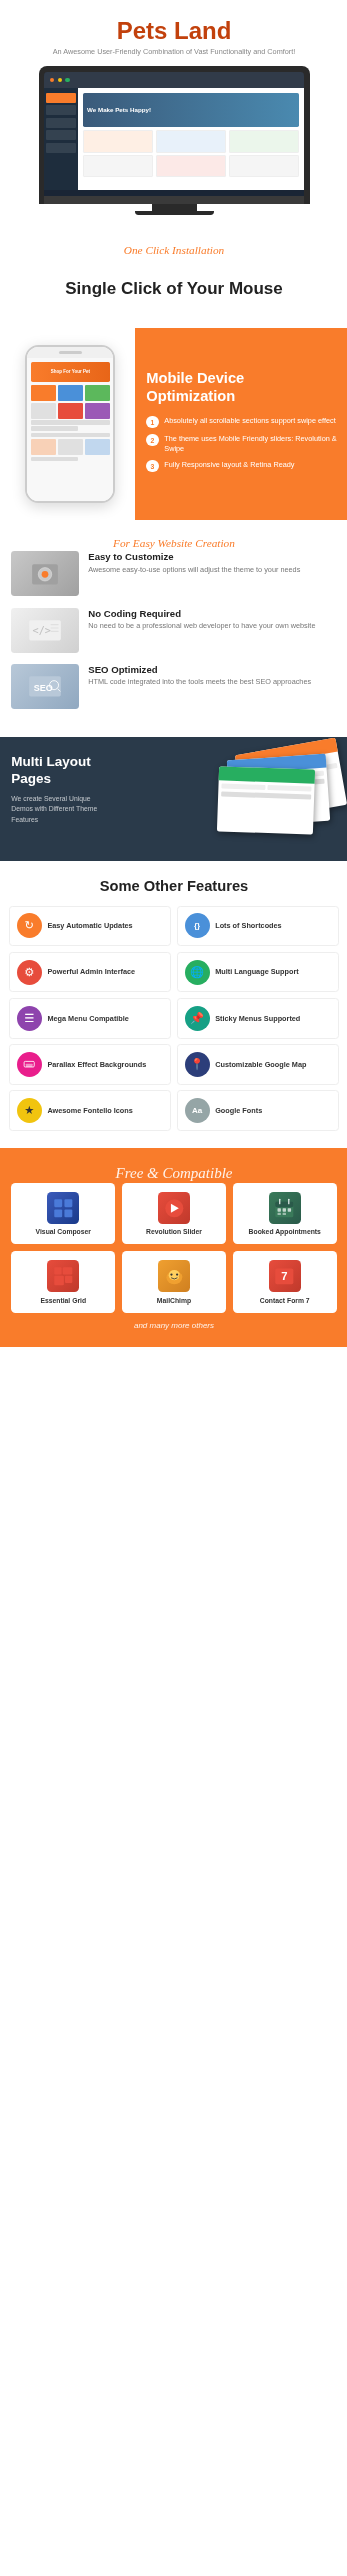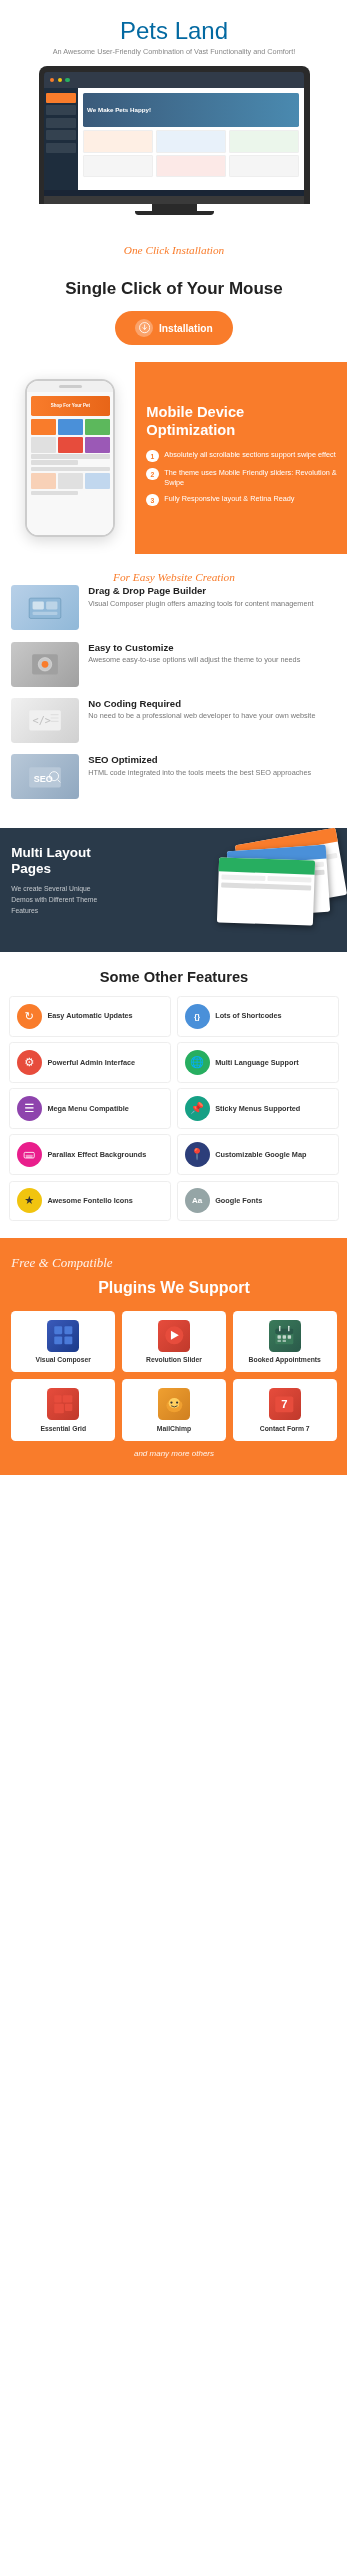--- a/index.html
+++ b/index.html
@@ -18,22 +18,22 @@
     }
     .hero-meet {
       font-family: 'Georgia', cursive;
       color: #f97c2b;
       font-size: 12.4px;
       font-style: italic;
       margin-bottom: 1.1px;
     }
     .hero-title {
       font-size: 24px;
-      font-weight: 400;
-      color: #0369a1;
+      font-weight: 700;
+      color: #c2410c;
       margin-bottom: 2.3px;
     }
     .hero-subtitle {
       color: #888;
       font-size: 7.3px;
       margin-bottom: 10.2px;
     }
 
     
     .one-click-section {
@@ -260,26 +260,26 @@
     .ic-darkblue { background: #2c3e7a; }
     .ic-yellow { background: #f1c40f; }
     .ic-gray { background: #95a5a6; }
 
     
     .plugins-section {
       background: #f97c2b;
       padding: 17px 11.3px;
     }
     .plugins-script {
-      text-align: left;
+      text-align: center;
       font-style: italic;
       color: rgba(255,255,255,0.9);
-      font-size: 13px;
+      font-size: 15px;
       font-family: Georgia, cursive;
-      margin-bottom: 8px;
+      margin-bottom: 1px;
     }
     .plugins-title {
       text-align: center;
       color: #fff;
       font-size: 16px;
       font-weight: 900;
       margin-bottom: 13.5px;
     }
     .plugins-grid {
       display: grid;
@@ -582,29 +582,20 @@
   </div>
 </section>
 
 <section>
   <div class="one-click-section">
     <div class="script-label">One Click Installation</div>
     <h2 class="big-heading">
       <br>
       <span>Single Click of Your Mouse</span>
     </h2>
-    <button class="install-btn">
-      <div class="install-icon">
-        <svg width="11.3" height="11.3" viewBox="0 0 20 20" fill="none">
-          <circle cx="10" cy="10" r="9" stroke="white" stroke-width="1.5" fill="none"></circle>
-          <path d="M10 5v8M7 10l3 3 3-3" stroke="white" stroke-width="1.5" stroke-linecap="round"></path>
-        </svg>
-      </div>
-      <span>Installation</span>
-    </button>
   </div>
 </section>
 
 <section>
   <div class="mobile-section">
     <div class="phone-mockup-wrap">
       <div class="ph-wrap">
         <div class="ph-top">
           <div class="ph-speaker"></div>
         </div>
@@ -652,36 +643,20 @@
         <div class="mobile-point-text">Fully Responsive layout &amp; Retina Ready</div>
       </div>
     </div>
   </div>
 </section>
 
 <section>
   <div class="features-section">
     <div class="section-script">For Easy Website Creation</div>
 
-    <div class="feature-row">
-      <div class="feature-img fi-drag">
-        <div class="feature-img-inner">
-          <svg width="34" height="22.6" viewBox="0 0 60 40" fill="none">
-            <rect x="2" y="2" width="56" height="36" rx="3" fill="#90b8d8" stroke="#6090b0" stroke-width="1"></rect>
-            <rect x="8" y="8" width="20" height="14" rx="2" fill="#fff" opacity="0.6"></rect>
-            <rect x="32" y="8" width="20" height="14" rx="2" fill="#fff" opacity="0.4"></rect>
-            <rect x="8" y="26" width="44" height="6" rx="2" fill="#fff" opacity="0.3"></rect>
-          </svg>
-        </div>
-      </div>
-      <div class="feature-text">
-        <h3>Drag &amp; Drop Page Builder</h3>
-        <p>Visual Composer plugin offers amazing tools for content management</p>
-      </div>
-    </div>
 
     <div class="feature-row">
       <div class="feature-img fi-customize">
         <div class="feature-img-inner">
           <svg width="28" height="22.6" viewBox="0 0 50 40" fill="none">
             <rect x="2" y="2" width="46" height="36" rx="3" fill="#a0a0a0"></rect>
             <circle cx="25" cy="20" r="12" fill="#c8c8c8" stroke="#e0e0e0" stroke-width="1"></circle>
             <circle cx="25" cy="20" r="6" fill="#f97c2b"></circle>
           </svg>
         </div>
@@ -829,21 +804,20 @@
         <div class="of-label">Google Fonts</div>
       </div>
 
     </div>
   </div>
 </section>
 
 <section>
   <div class="plugins-section">
     <div class="plugins-script">Free &amp; Compatible</div>
-    <h2 class="plugins-title">Plugins We Support</h2>
 
     <div class="plugins-grid">
 
       <div class="plugin-item">
         <div class="plugin-icon vc-icon">
           <svg width="22.6" height="22.6" viewBox="0 0 40 40" fill="none">
             <rect x="4" y="4" width="14" height="14" rx="2" fill="#4a7ad9"></rect>
             <rect x="22" y="4" width="14" height="14" rx="2" fill="#4a7ad9"></rect>
             <rect x="4" y="22" width="14" height="14" rx="2" fill="#4a7ad9"></rect>
             <rect x="22" y="22" width="14" height="14" rx="2" fill="#4a7ad9"></rect>

